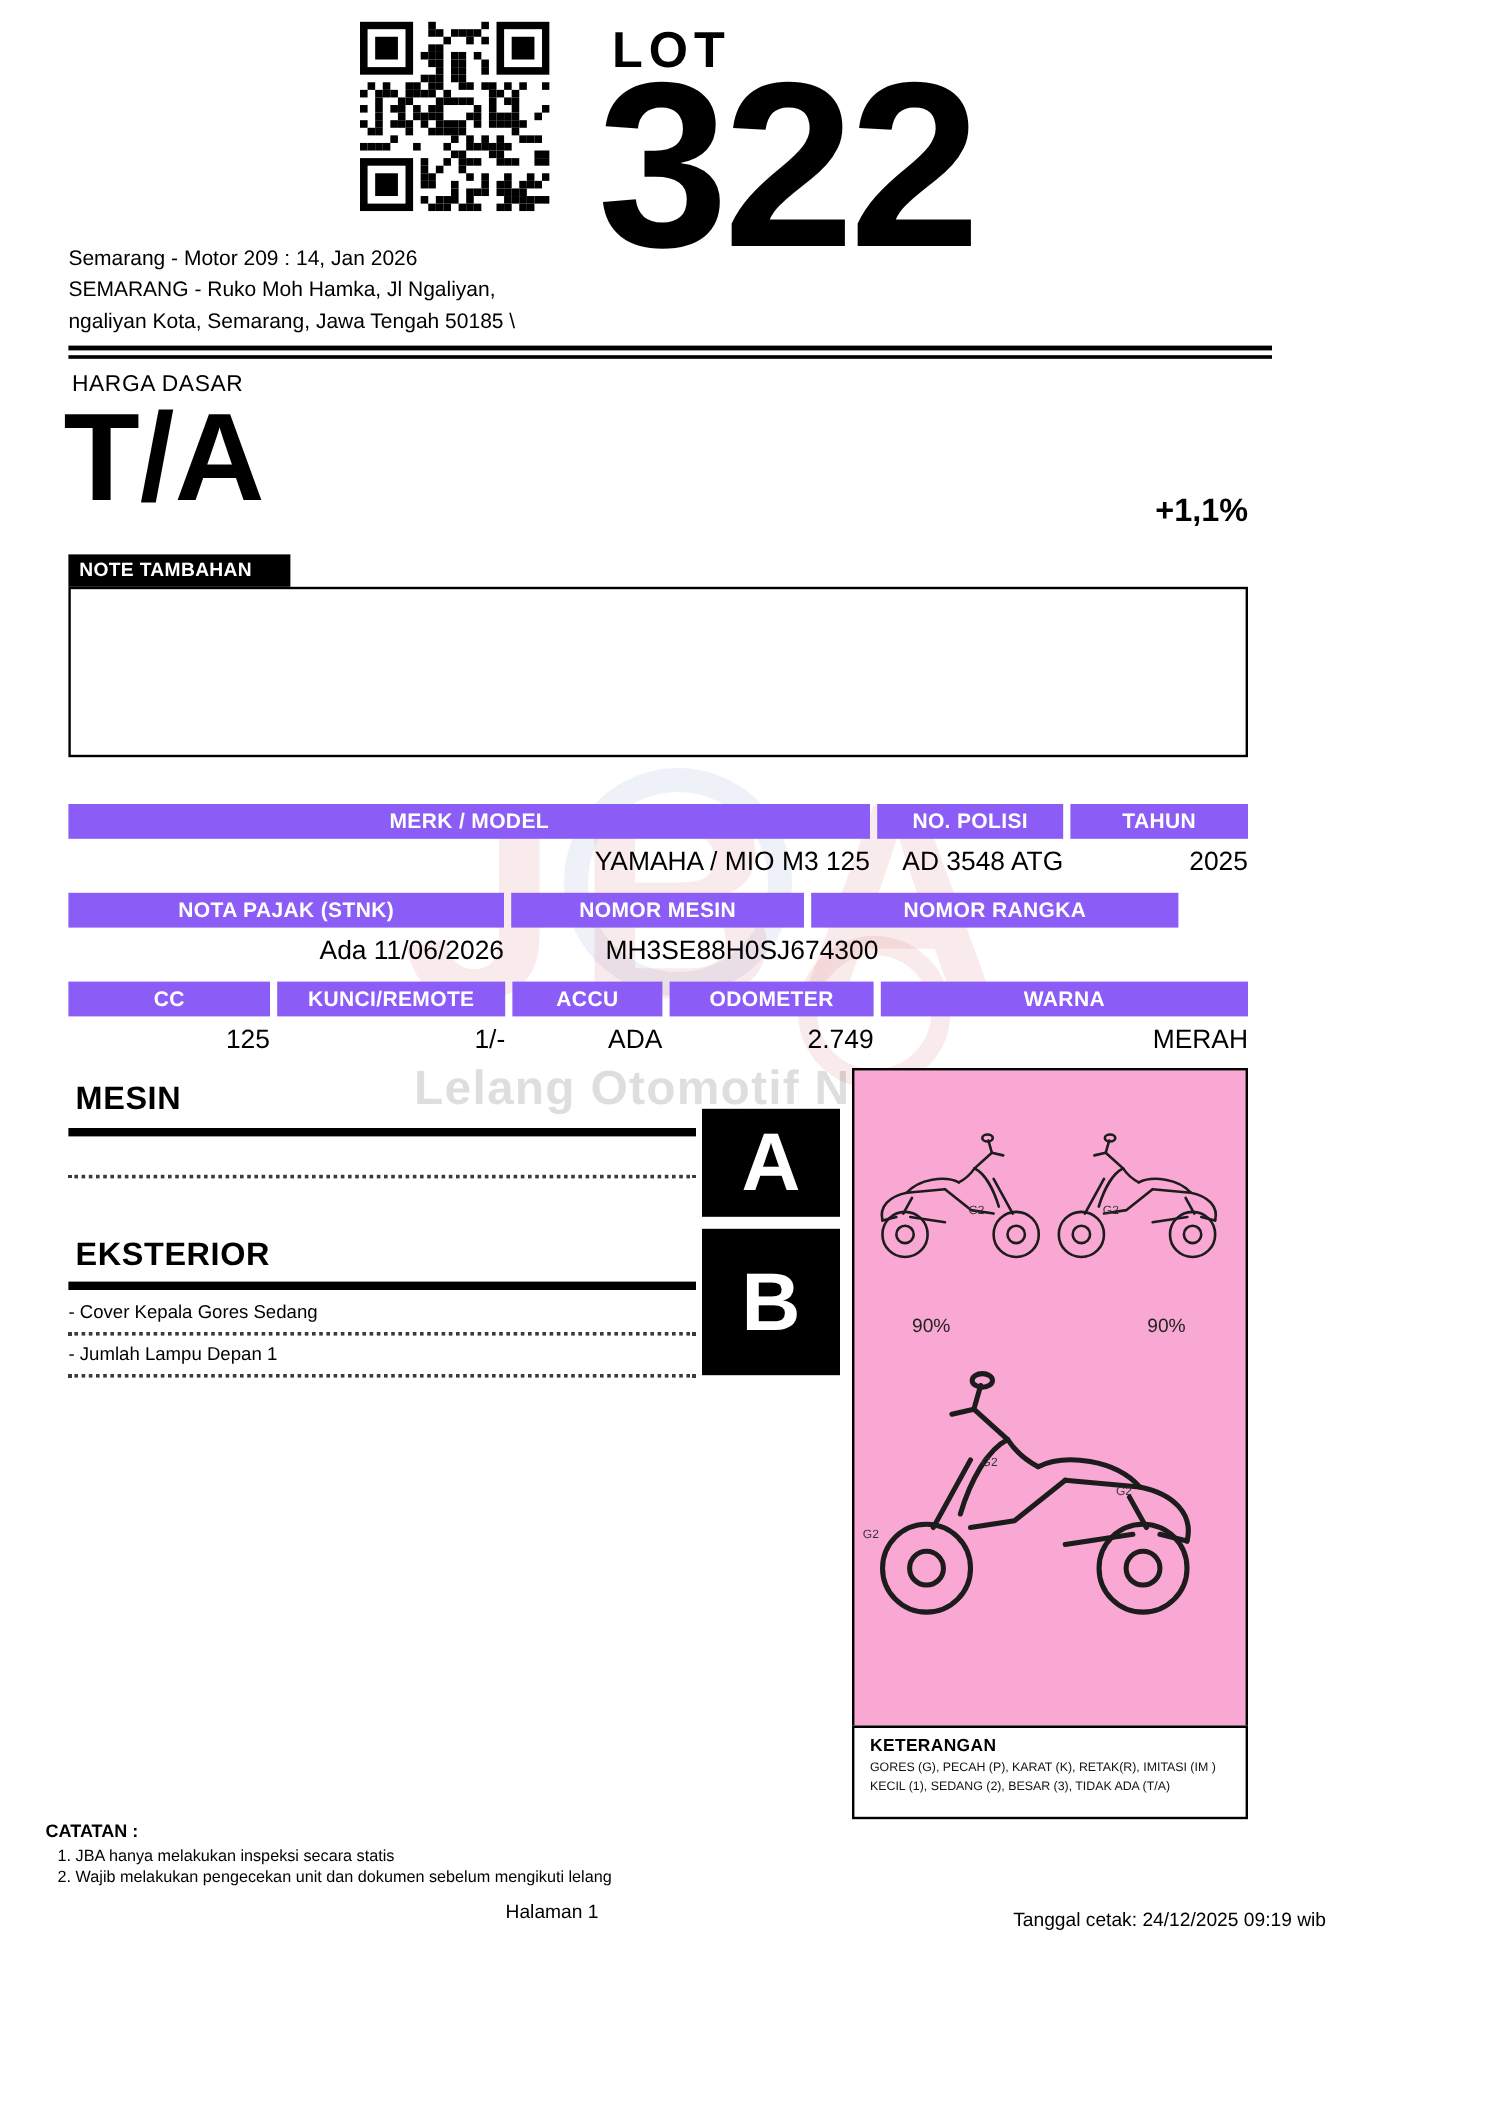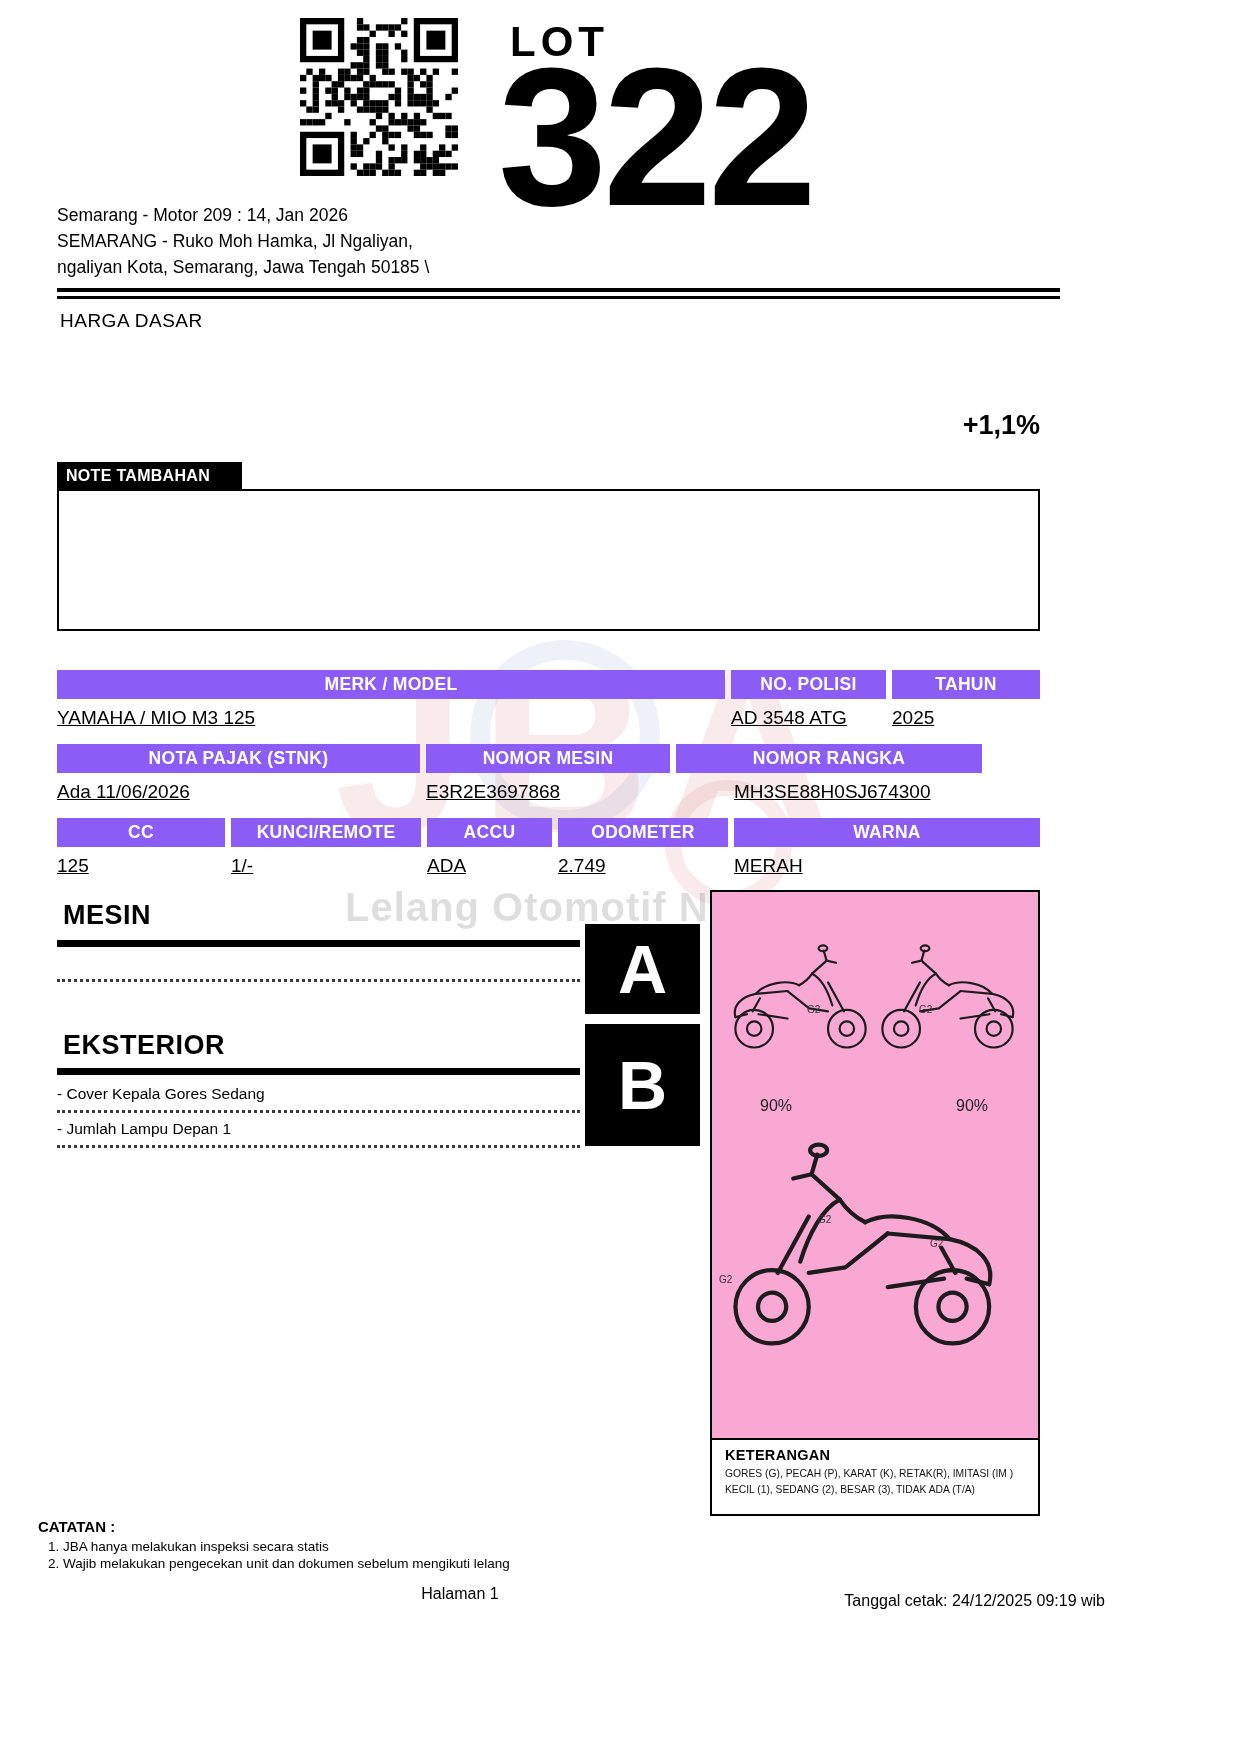--- a/index.html
+++ b/index.html
@@ -36,21 +36,21 @@
   .note-bar { position:absolute; left:57px; top:462px; width:185px; height:27px; background:#000;
               color:#fff; font-size:16px; font-weight:bold; line-height:27px; padding-left:9px;
               box-sizing:border-box; letter-spacing:0.3px; }
   .note-box { position:absolute; left:57px; top:489px; width:983px; height:142px;
               border:2px solid #000; box-sizing:border-box; padding:8px; font-size:15px; }
 
   
   .trow { position:absolute; left:57px; display:flex; gap:6px; z-index:1; }
   .hcell { background:#8b5cf6; color:#fff; font-weight:bold; font-size:17.5px; text-align:center;
            height:29px; line-height:29px; letter-spacing:0.3px; }
-  .vcell { font-size:19px; text-align:left; height:33px; line-height:33px;text-decoration:underline; }
+  .vcell { font-size:22px; text-align:right; height:33px; line-height:33px; }
 
   
   .sec-title { position:absolute; left:63px; font-size:27px; font-weight:bold; letter-spacing:0.5px; z-index:1; }
   .sec-bar { position:absolute; left:57px; width:523px; height:7px; background:#000; z-index:1; }
   .insp-row { position:absolute; left:57px; width:523px; border-bottom:3px dotted #3a3a3a;
               font-size:15.5px; padding-bottom:7px; z-index:1; background:transparent; }
   .grade-box { position:absolute; left:585px; width:115px; background:#000; color:#fff;
                display:flex; align-items:center; justify-content:center;
                font-size:68px; font-weight:bold; z-index:1; }
 
@@ -301,20 +301,21 @@
 
   <div class="venue">
     <div>Semarang - Motor 209 : 14, Jan 2026</div>
     <div>SEMARANG - Ruko Moh Hamka, Jl Ngaliyan,</div>
     <div>ngaliyan Kota, Semarang, Jawa Tengah 50185 \</div>
   </div>
 
   <div class="double-rule"></div>
 
   <div class="harga-label">HARGA DASAR</div>
+  <div class="harga-value">T/A</div>
   <div class="increment">+1,1%</div>
 
   <div class="note-bar">NOTE TAMBAHAN</div>
   <div class="note-box"></div>
 
   <div class="trow" style="top:670px">
     <div class="hcell" style="width:668px">MERK / MODEL</div>
     <div class="hcell" style="width:155px">NO. POLISI</div>
     <div class="hcell" style="width:148px">TAHUN</div>
   </div>
@@ -324,21 +325,20 @@
     <div class="vcell" style="width:148px">2025</div>
   </div>
 
   <div class="trow" style="top:744px">
     <div class="hcell" style="width:363px">NOTA PAJAK (STNK)</div>
     <div class="hcell" style="width:244px">NOMOR MESIN</div>
     <div class="hcell" style="width:306px">NOMOR RANGKA</div>
   </div>
   <div class="trow" style="top:775px">
     <div class="vcell" style="width:363px">Ada 11/06/2026</div>
-    <div class="vcell" style="width:302px">E3R2E3697868</div>
     <div class="vcell" style="width:306px">MH3SE88H0SJ674300</div>
   </div>
 
   <div class="trow" style="top:818px">
     <div class="hcell" style="width:168px">CC</div>
     <div class="hcell" style="width:190px">KUNCI/REMOTE</div>
     <div class="hcell" style="width:125px">ACCU</div>
     <div class="hcell" style="width:170px">ODOMETER</div>
     <div class="hcell" style="width:306px">WARNA</div>
   </div>

